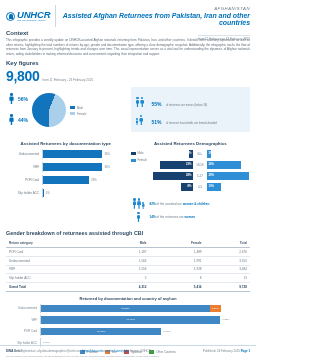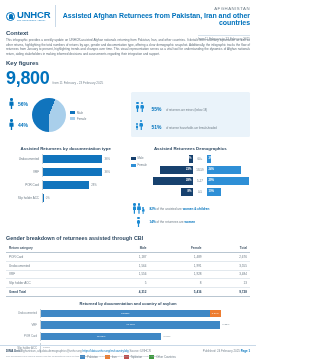--- a/index.html
+++ b/index.html
@@ -10,20 +10,21 @@
     color: #3c3c3c;
     overflow: hidden;
   }
   .page { position: relative; width: 256px; height: 362px; padding: 0; }
 
   
   .header {
     display: flex; align-items: stretch;
     padding: 5px 6px 0 6px;
     height: 27px;
+    font-style: italic;
   }
   .logo-box {
     display: flex; align-items: center; gap: 2px;
     padding-right: 5px; margin-right: 5px;
     border-right: 1px solid #c9d9e8;
   }
   .logo-mark {
     width: 9px; height: 9px; border-radius: 50%;
     border: 1.1px solid #0072bc;
     position: relative; flex: none;
@@ -61,21 +62,21 @@
   }
   .context { padding: 3px 6px 0 6px; }
   .context p {
     font-size: 3.05px; line-height: 1.5; color: #5d6b77;
     text-align: justify;
   }
 
   
   .keyfig { padding: 4px 6px 0 6px; }
   .keyfig-row { display: flex; align-items: baseline; gap: 3px; }
-  .bignum { font-size: 18px; color: #0072bc; font-weight: bold; letter-spacing: -0.3px; }
+  .bignum { font-size: 14px; color: #0072bc; font-weight: bold; letter-spacing: -0.3px; }
   .bignum-sub { font-size: 3.1px; color: #7b8893; }
 
   
   .cols { display: flex; gap: 5px; padding: 3px 6px 0 6px; }
   .col { flex: 1; min-width: 0; }
 
   
   .pie-block { display: flex; align-items: center; gap: 4px; height: 45px; }
   .gender-list { display: flex; flex-direction: column; gap: 9px; padding-left: 3px; }
   .gender-item { display: flex; align-items: center; gap: 4px; }

